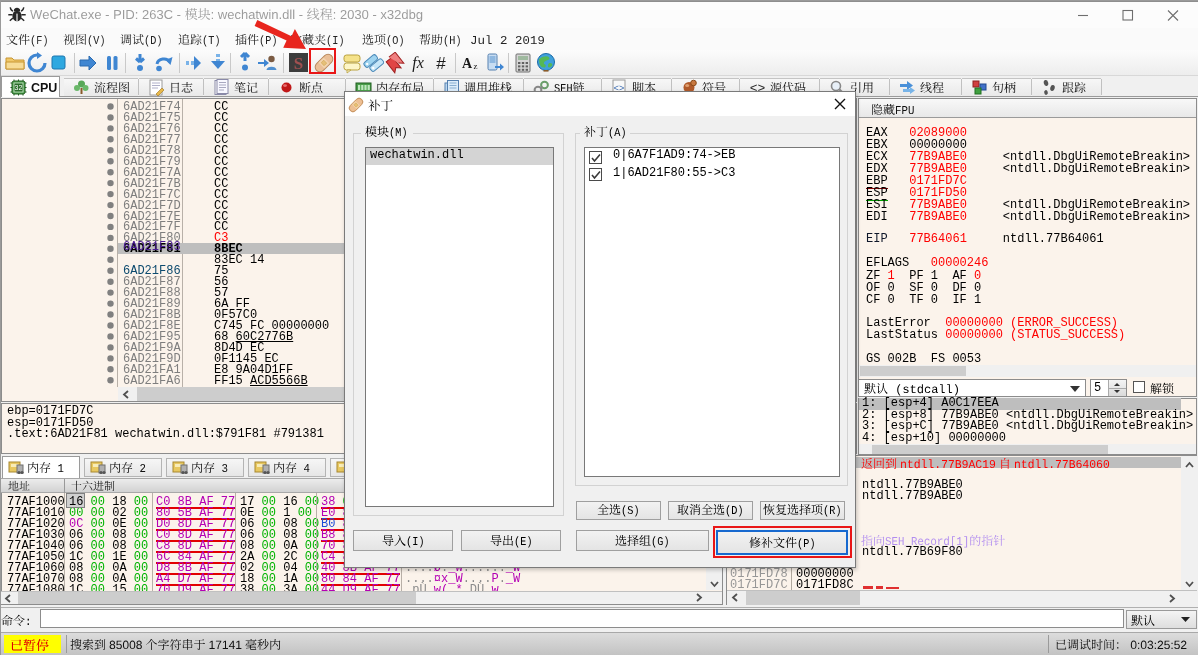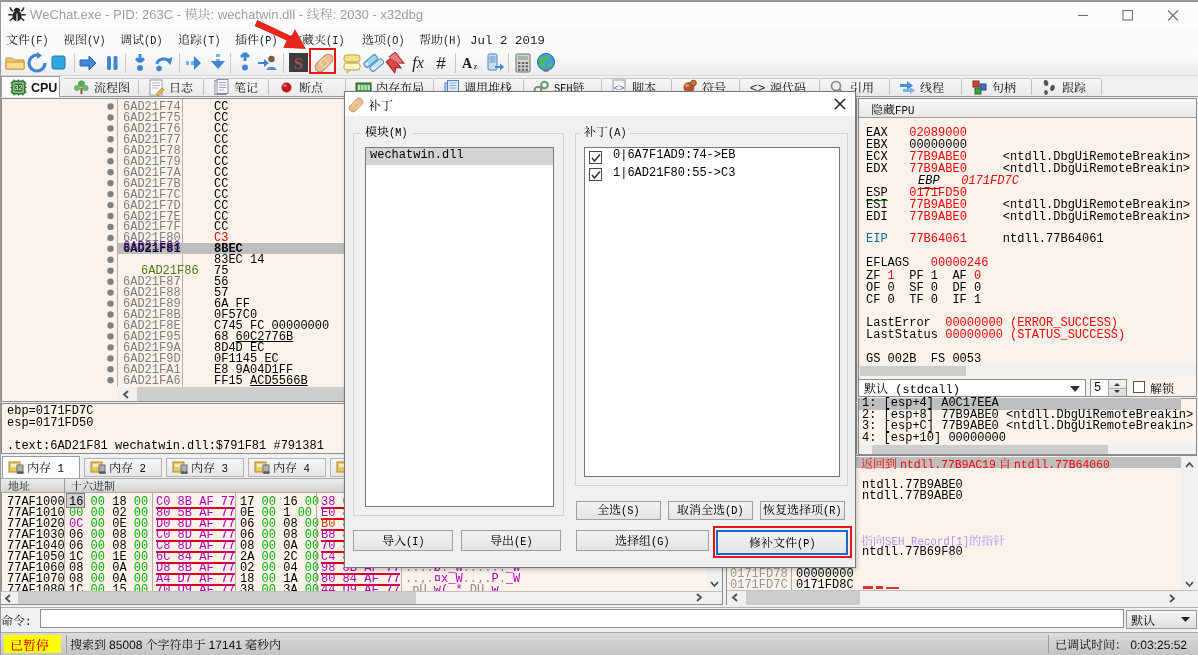--- a/index.html
+++ b/index.html
@@ -360,21 +360,21 @@
 <div class="abs mono" style="left:214px;top:210.5px;color:#000">CC</div>
 <div class="abs mono" style="left:123px;top:221.45px;color:#7e7e7e">6AD21F7F</div>
 <div class="abs mono" style="left:214px;top:221.45px;color:#000">CC</div>
 <div class="abs mono" style="left:123px;top:232.39999999999998px;color:#7e7e7e">6AD21F80</div>
 <div class="abs mono" style="left:214px;top:232.39999999999998px;color:#f00">C3</div>
 <div class="abs" style="left:118px;top:242.8px;width:738px;height:11.5px;background:#bebebe"></div>
 <div class="abs mono" style="left:123px;top:242.85px;color:#000;font-weight:bold">6AD21F81</div>
 <div class="abs mono" style="left:214px;top:242.85px;color:#000;font-weight:bold">8BEC</div>
 <div class="abs mono" style="left:123px;top:241px;color:#4c1d95">6AD21F83</div>
 <div class="abs mono" style="left:214px;top:254.29999999999998px;color:#000">83EC 14</div>
-<div class="abs mono" style="left:141px;top:265.25px;color:#4d7c0f">6AD21F86</div>
+<div class="abs mono" style="left:123px;top:265.25px;color:#0c4a6e">6AD21F86</div>
 <div class="abs mono" style="left:214px;top:265.25px;color:#000">75</div>
 <div class="abs mono" style="left:123px;top:276.2px;color:#7e7e7e">6AD21F87</div>
 <div class="abs mono" style="left:214px;top:276.2px;color:#000">56</div>
 <div class="abs mono" style="left:123px;top:287.15px;color:#7e7e7e">6AD21F88</div>
 <div class="abs mono" style="left:214px;top:287.15px;color:#000">57</div>
 <div class="abs mono" style="left:123px;top:298.1px;color:#7e7e7e">6AD21F89</div>
 <div class="abs mono" style="left:214px;top:298.1px;color:#000">6A FF</div>
 <div class="abs mono" style="left:123px;top:309.04999999999995px;color:#7e7e7e">6AD21F8B</div>
 <div class="abs mono" style="left:214px;top:309.04999999999995px;color:#000">0F57C0</div>
 <div class="abs mono" style="left:123px;top:320.0px;color:#7e7e7e">6AD21F8E</div>
@@ -419,21 +419,21 @@
   </svg>
 <div class="abs" style="left:118px;top:387px;width:738px;height:14px;background:#f0f0f0"></div>
 <div class="abs" style="left:118px;top:387px;width:17px;height:14px;background:#f0f0f0"></div>
 <svg class="abs" style="left:122px;top:390px" width="9" height="9" viewBox="0 0 9 9">
     <path d="M6 1 L2 4.5 L6 8" stroke="#505050" stroke-width="1.8" fill="none"></path>
   </svg>
 <div class="abs" style="left:137px;top:387px;width:500px;height:14px;background:#cdcdcd"></div>
 <div class="abs" style="left:1px;top:403px;width:856px;height:51px;background:#fbf3eb;border:1px solid #8c8c8c"></div>
 <div class="abs mono" style="left:7px;top:405px;">ebp=0171FD7C</div>
 <div class="abs mono" style="left:7px;top:417px;">esp=0171FD50</div>
-<div class="abs mono" style="left:7px;top:440px;">.text:6AD21F81 wechatwin.dll:$791F81 #791381</div>
+<div class="abs mono" style="left:7px;top:428px;">.text:6AD21F81 wechatwin.dll:$791F81 #791381</div>
 <div class="abs" style="left:0;top:455px;width:724px;height:23px;background:#f0f0f0"></div>
 <div class="abs" style="left:2px;width:78px;background:#fff;border:1px solid #9a9a9a;border-bottom:none;height:22px;top:456px;"></div>
 <svg class="abs" style="left:8px;top:459px" width="16" height="16" viewBox="0 0 16 16">
 <rect x="1" y="3" width="11" height="10" fill="#e8c860" stroke="#a88830"></rect>
     <rect x="3" y="5" width="7" height="3" fill="#f8ecb8"></rect>
 <rect x="9" y="6" width="6" height="8" fill="#b0b0b0" stroke="#707070"></rect>
     <circle cx="11" cy="13.5" r="1.6" fill="#555"></circle>
     <circle cx="14" cy="13.5" r="1.6" fill="#555"></circle>
   </svg>
 <svg style="position:absolute;left:27px;top:459px" width="38" height="18" viewBox="0 -13 38 18">
@@ -506,21 +506,21 @@
 <div class="abs" style="left:156px;top:518.1px;width:79px;height:1.5px;background:#e20000"></div>
 <div class="abs mono" style="left:240px;top:506.7px;"><span style="color:#000">0E </span><span style="color:#00b300">00 </span><span style="color:#000">1 </span><span style="color:#00b300">00</span></div>
 <div class="abs mono" style="left:321px;top:506.7px;"><span style="color:#b400b4">E0 </span><span style="color:#b400b4">8A </span><span style="color:#b400b4">AF </span><span style="color:#b400b4">77</span></div>
 <div class="abs" style="left:321px;top:518.1px;width:79px;height:1.5px;background:#e20000"></div>
 <div class="abs mono" style="left:405px;top:506.7px;"><span style="color:#8a8a8a">.</span><span style="color:#8a8a8a">.</span><span style="color:#8a8a8a">.</span><span style="color:#8a8a8a">.</span><span style="color:#b400b4">[</span><span style="color:#b400b4">_</span><span style="color:#b400b4">W</span><span style="color:#8a8a8a">.</span><span style="color:#8a8a8a">.</span><span style="color:#8a8a8a">.</span><span style="color:#8a8a8a">.</span><span style="color:#8a8a8a">.</span><span style="color:#8a8a8a">.</span><span style="color:#8a8a8a">.</span><span style="color:#b400b4">Î</span><span style="color:#b400b4">W</span></div>
 <div class="abs mono" style="left:7px;top:517.7px;">77AF1020</div>
 <div class="abs mono" style="left:69px;top:517.7px;"><span style="color:#b400b4">0C </span><span style="color:#00b300">00 </span><span style="color:#000">0E </span><span style="color:#00b300">00</span></div>
 <div class="abs mono" style="left:156px;top:517.7px;"><span style="color:#b400b4">D0 </span><span style="color:#b400b4">8D </span><span style="color:#b400b4">AF </span><span style="color:#b400b4">77</span></div>
 <div class="abs" style="left:156px;top:529.1px;width:79px;height:1.5px;background:#e20000"></div>
 <div class="abs mono" style="left:240px;top:517.7px;"><span style="color:#000">06 </span><span style="color:#00b300">00 </span><span style="color:#000">08 </span><span style="color:#00b300">00</span></div>
-<div class="abs mono" style="left:321px;top:517.7px;"><span style="color:#c2410c">B0 </span><span style="color:#b400b4">8D </span><span style="color:#b400b4">AF </span><span style="color:#b400b4">77</span></div>
+<div class="abs mono" style="left:321px;top:517.7px;"><span style="color:#1d4ed8">B0 </span><span style="color:#b400b4">8D </span><span style="color:#b400b4">AF </span><span style="color:#b400b4">77</span></div>
 <div class="abs" style="left:321px;top:529.1px;width:79px;height:1.5px;background:#e20000"></div>
 <div class="abs mono" style="left:405px;top:517.7px;"><span style="color:#8a8a8a">.</span><span style="color:#8a8a8a">.</span><span style="color:#8a8a8a">.</span><span style="color:#8a8a8a">.</span><span style="color:#b400b4">Ð</span><span style="color:#8a8a8a">.</span><span style="color:#b400b4">_</span><span style="color:#b400b4">W</span><span style="color:#8a8a8a">.</span><span style="color:#8a8a8a">.</span><span style="color:#8a8a8a">.</span><span style="color:#8a8a8a">.</span><span style="color:#8a8a8a">.</span><span style="color:#8a8a8a">.</span><span style="color:#b400b4">_</span><span style="color:#b400b4">W</span></div>
 <div class="abs mono" style="left:7px;top:528.7px;">77AF1030</div>
 <div class="abs mono" style="left:69px;top:528.7px;"><span style="color:#000">06 </span><span style="color:#00b300">00 </span><span style="color:#000">08 </span><span style="color:#00b300">00</span></div>
 <div class="abs mono" style="left:156px;top:528.7px;"><span style="color:#b400b4">C0 </span><span style="color:#b400b4">8D </span><span style="color:#b400b4">AF </span><span style="color:#b400b4">77</span></div>
 <div class="abs" style="left:156px;top:540.1px;width:79px;height:1.5px;background:#e20000"></div>
 <div class="abs mono" style="left:240px;top:528.7px;"><span style="color:#000">06 </span><span style="color:#00b300">00 </span><span style="color:#000">08 </span><span style="color:#00b300">00</span></div>
 <div class="abs mono" style="left:321px;top:528.7px;"><span style="color:#b400b4">B8 </span><span style="color:#b400b4">8D </span><span style="color:#b400b4">AF </span><span style="color:#b400b4">77</span></div>
 <div class="abs" style="left:321px;top:540.1px;width:79px;height:1.5px;background:#e20000"></div>
 <div class="abs mono" style="left:405px;top:528.7px;"><span style="color:#8a8a8a">.</span><span style="color:#8a8a8a">.</span><span style="color:#8a8a8a">.</span><span style="color:#8a8a8a">.</span><span style="color:#b400b4">À</span><span style="color:#8a8a8a">.</span><span style="color:#b400b4">_</span><span style="color:#b400b4">W</span><span style="color:#8a8a8a">.</span><span style="color:#8a8a8a">.</span><span style="color:#8a8a8a">.</span><span style="color:#8a8a8a">.</span><span style="color:#8a8a8a">.</span><span style="color:#8a8a8a">.</span><span style="color:#b400b4">_</span><span style="color:#b400b4">W</span></div>
@@ -538,21 +538,21 @@
 <div class="abs" style="left:156px;top:562.1px;width:79px;height:1.5px;background:#e20000"></div>
 <div class="abs mono" style="left:240px;top:550.7px;"><span style="color:#000">2A </span><span style="color:#00b300">00 </span><span style="color:#000">2C </span><span style="color:#00b300">00</span></div>
 <div class="abs mono" style="left:321px;top:550.7px;"><span style="color:#b400b4">C4 </span><span style="color:#b400b4">84 </span><span style="color:#b400b4">AF </span><span style="color:#b400b4">77</span></div>
 <div class="abs" style="left:321px;top:562.1px;width:79px;height:1.5px;background:#e20000"></div>
 <div class="abs mono" style="left:405px;top:550.7px;"><span style="color:#8a8a8a">.</span><span style="color:#8a8a8a">.</span><span style="color:#8a8a8a">.</span><span style="color:#8a8a8a">.</span><span style="color:#b400b4">l</span><span style="color:#8a8a8a">.</span><span style="color:#b400b4">_</span><span style="color:#b400b4">W</span><span style="color:#8a8a8a">*</span><span style="color:#8a8a8a">.</span><span style="color:#8a8a8a">,</span><span style="color:#8a8a8a">.</span><span style="color:#b400b4">Ä</span><span style="color:#8a8a8a">.</span><span style="color:#b400b4">_</span><span style="color:#b400b4">W</span></div>
 <div class="abs mono" style="left:7px;top:561.7px;">77AF1060</div>
 <div class="abs mono" style="left:69px;top:561.7px;"><span style="color:#000">08 </span><span style="color:#00b300">00 </span><span style="color:#000">0A </span><span style="color:#00b300">00</span></div>
 <div class="abs mono" style="left:156px;top:561.7px;"><span style="color:#b400b4">D8 </span><span style="color:#b400b4">8B </span><span style="color:#b400b4">AF </span><span style="color:#b400b4">77</span></div>
 <div class="abs" style="left:156px;top:573.1px;width:79px;height:1.5px;background:#e20000"></div>
 <div class="abs mono" style="left:240px;top:561.7px;"><span style="color:#000">02 </span><span style="color:#00b300">00 </span><span style="color:#000">04 </span><span style="color:#00b300">00</span></div>
-<div class="abs mono" style="left:321px;top:561.7px;"><span style="color:#b400b4">98 </span><span style="color:#b400b4">8B </span><span style="color:#b400b4">AF </span><span style="color:#b400b4">77</span></div>
+<div class="abs mono" style="left:321px;top:561.7px;"><span style="color:#b400b4">40 </span><span style="color:#b400b4">8B </span><span style="color:#b400b4">AF </span><span style="color:#b400b4">77</span></div>
 <div class="abs" style="left:321px;top:573.1px;width:79px;height:1.5px;background:#e20000"></div>
 <div class="abs mono" style="left:405px;top:561.7px;"><span style="color:#8a8a8a">.</span><span style="color:#8a8a8a">.</span><span style="color:#8a8a8a">.</span><span style="color:#8a8a8a">.</span><span style="color:#b400b4">Ø</span><span style="color:#8a8a8a">.</span><span style="color:#b400b4">_</span><span style="color:#b400b4">W</span><span style="color:#8a8a8a">.</span><span style="color:#8a8a8a">.</span><span style="color:#8a8a8a">.</span><span style="color:#8a8a8a">.</span><span style="color:#8a8a8a">.</span><span style="color:#8a8a8a">.</span><span style="color:#b400b4">_</span><span style="color:#b400b4">W</span></div>
 <div class="abs mono" style="left:7px;top:572.7px;">77AF1070</div>
 <div class="abs mono" style="left:69px;top:572.7px;"><span style="color:#000">08 </span><span style="color:#00b300">00 </span><span style="color:#000">0A </span><span style="color:#00b300">00</span></div>
 <div class="abs mono" style="left:156px;top:572.7px;"><span style="color:#b400b4">A4 </span><span style="color:#b400b4">D7 </span><span style="color:#b400b4">AF </span><span style="color:#b400b4">77</span></div>
 <div class="abs" style="left:156px;top:584.1px;width:79px;height:1.5px;background:#e20000"></div>
 <div class="abs mono" style="left:240px;top:572.7px;"><span style="color:#000">18 </span><span style="color:#00b300">00 </span><span style="color:#000">1A </span><span style="color:#00b300">00</span></div>
 <div class="abs mono" style="left:321px;top:572.7px;"><span style="color:#b400b4">80 </span><span style="color:#b400b4">84 </span><span style="color:#b400b4">AF </span><span style="color:#b400b4">77</span></div>
 <div class="abs" style="left:321px;top:584.1px;width:79px;height:1.5px;background:#e20000"></div>
 <div class="abs mono" style="left:405px;top:572.7px;"><span style="color:#8a8a8a">.</span><span style="color:#8a8a8a">.</span><span style="color:#8a8a8a">.</span><span style="color:#8a8a8a">.</span><span style="color:#b400b4">¤</span><span style="color:#b400b4">x</span><span style="color:#b400b4">_</span><span style="color:#b400b4">W</span><span style="color:#8a8a8a">.</span><span style="color:#8a8a8a">.</span><span style="color:#8a8a8a">.</span><span style="color:#8a8a8a">.</span><span style="color:#b400b4">P</span><span style="color:#8a8a8a">.</span><span style="color:#b400b4">_</span><span style="color:#b400b4">W</span></div>
@@ -621,25 +621,25 @@
   </svg>
 <div class="abs" style="left:858px;top:98px;width:339px;height:299px;background:#fbf3eb;border:1px solid #8c8c8c"></div>
 <div class="abs" style="left:859px;top:99px;width:337px;height:19px;background:linear-gradient(#f8f8f8,#e8e8e8);border-bottom:1px solid #9a9a9a"></div>
 <svg style="position:absolute;left:871px;top:101px" width="45" height="18" viewBox="0 -13 45 18">
     <path d="M4.9 -2.4 4.7 -2.4C4.6 -1.6 4.2 -0.8 3.7 -0.5C3.5 -0.3 3.4 -0.0 3.5 0.2C3.6 0.4 4.1 0.3 4.3 0.1C4.7 -0.3 5.1 -1.1 4.9 -2.4ZM6.7 -2.4 5.6 -2.6V-0.1C5.6 0.5 5.8 0.6 6.7 0.6H7.9C9.7 0.6 10.0 0.5 10.0 0.2C10.0 0.0 10.0 -0.1 9.7 -0.2L9.7 -1.3H9.6C9.4 -0.8 9.3 -0.3 9.2 -0.2C9.2 -0.1 9.1 -0.1 9.0 -0.1C8.9 -0.0 8.4 -0.0 7.9 -0.0H6.8C6.4 -0.0 6.3 -0.1 6.3 -0.2V-2.1C6.6 -2.2 6.7 -2.3 6.7 -2.4ZM9.7 -2.5 9.6 -2.4C10.1 -1.8 10.7 -0.8 10.7 0.0C11.4 0.7 12.2 -1.2 9.7 -2.5ZM7.2 -3.1 7.1 -3.0C7.4 -2.5 7.8 -1.7 7.8 -1.1C8.5 -0.4 9.2 -2.0 7.2 -3.1ZM7.5 -9.8 6.3 -10.2C5.8 -8.9 4.8 -7.2 3.9 -6.3L4.0 -6.1C4.8 -6.7 5.6 -7.5 6.3 -8.4H8.7C8.5 -7.9 8.1 -7.3 7.8 -6.9H5.0L5.1 -6.5H9.9V-5.3H5.2L5.3 -4.9H9.9V-3.7H4.7L4.8 -3.3H9.9V-2.9H10.0C10.3 -2.9 10.6 -3.0 10.6 -3.1V-6.4C10.8 -6.4 11.0 -6.5 11.1 -6.6L10.3 -7.3L9.9 -6.9H8.1C8.7 -7.3 9.3 -7.9 9.7 -8.3C10.0 -8.3 10.1 -8.3 10.2 -8.4L9.3 -9.2L8.8 -8.7H6.5C6.7 -9.0 6.9 -9.4 7.1 -9.7C7.4 -9.6 7.5 -9.6 7.5 -9.8ZM1.1 -9.7V0.9H1.2C1.6 0.9 1.8 0.7 1.8 0.7V-9.0H3.4C3.2 -8.1 2.7 -6.7 2.5 -6.0C3.3 -5.1 3.6 -4.3 3.6 -3.4C3.6 -3.0 3.5 -2.8 3.3 -2.7C3.3 -2.6 3.2 -2.6 3.1 -2.6C2.9 -2.6 2.4 -2.6 2.2 -2.6V-2.4C2.4 -2.4 2.7 -2.3 2.8 -2.2C2.9 -2.1 2.9 -1.9 2.9 -1.6C4.0 -1.7 4.4 -2.2 4.4 -3.3C4.4 -4.2 4.0 -5.1 2.8 -6.0C3.3 -6.7 3.9 -8.1 4.3 -8.8C4.5 -8.8 4.7 -8.8 4.8 -8.9L3.9 -9.8L3.4 -9.3H2.0Z M20.9 -8.3 20.8 -8.2C21.1 -8.0 21.4 -7.6 21.5 -7.2C22.1 -6.8 22.7 -8.0 20.9 -8.3ZM22.6 -7.6 22.1 -7.0H20.4V-7.6C20.7 -7.6 20.8 -7.7 20.8 -7.9L20.0 -8.0V-8.5H23.1C23.3 -8.5 23.4 -8.6 23.4 -8.7C23.0 -9.0 22.4 -9.5 22.4 -9.5L21.9 -8.9H20.0V-9.6C20.3 -9.6 20.4 -9.7 20.4 -9.9L19.2 -10.0V-8.9H16.8V-9.6C17.1 -9.7 17.2 -9.8 17.2 -9.9L16.0 -10.1V-8.9H12.5L12.6 -8.5H16.0V-7.4H16.2C16.4 -7.4 16.8 -7.6 16.8 -7.6V-8.5H19.2V-7.7H19.4C19.5 -7.7 19.6 -7.7 19.6 -7.7L19.7 -7.0H15.6L14.8 -7.4V-4.9H13.8V-6.8C14.2 -6.9 14.3 -7.0 14.4 -7.1L13.2 -7.2V-5.0C13.1 -4.9 12.9 -4.8 12.9 -4.7L13.6 -4.2L13.9 -4.6H14.8V-4.3L14.8 -3.4H12.5L12.6 -3.0H13.3C13.3 -1.9 13.2 -0.6 12.4 0.4L12.6 0.6C13.7 -0.4 13.9 -1.8 14.0 -3.0H14.8C14.7 -1.7 14.5 -0.3 13.8 0.8L13.9 0.9C15.4 -0.5 15.5 -2.6 15.5 -4.3V-6.6H19.7C19.8 -4.9 20.0 -3.3 20.5 -2.0C20.2 -1.6 20.0 -1.2 19.7 -0.8C19.4 -1.1 19.0 -1.5 19.0 -1.5L18.5 -0.9H18.2V-2.3H18.7V-2.0H18.8C19.0 -2.0 19.3 -2.2 19.4 -2.2V-3.8C19.6 -3.8 19.7 -3.9 19.8 -4.0L19.0 -4.6L18.6 -4.2H18.2V-5.3H19.4C19.6 -5.3 19.7 -5.4 19.7 -5.5C19.4 -5.8 19.0 -6.2 19.0 -6.2L18.6 -5.7H16.8L16.0 -6.1V-1.0C15.9 -0.9 15.8 -0.8 15.7 -0.7L16.5 -0.2L16.7 -0.6H19.4C18.9 -0.0 18.3 0.4 17.7 0.8L17.8 1.0C19.0 0.5 20.0 -0.3 20.8 -1.3C21.1 -0.7 21.6 -0.1 22.2 0.4C22.6 0.8 23.3 1.1 23.5 0.7C23.6 0.6 23.6 0.4 23.3 0.0L23.4 -1.6L23.3 -1.6C23.1 -1.2 23.0 -0.6 22.8 -0.4C22.8 -0.2 22.7 -0.2 22.5 -0.3C22.0 -0.7 21.6 -1.3 21.3 -2.0C21.8 -2.9 22.3 -4.0 22.6 -5.2C22.8 -5.2 23.0 -5.3 23.0 -5.5L21.9 -5.8C21.7 -4.7 21.4 -3.7 21.0 -2.8C20.6 -4.0 20.5 -5.3 20.4 -6.6H23.2C23.4 -6.6 23.5 -6.7 23.5 -6.8C23.2 -7.2 22.6 -7.6 22.6 -7.6ZM16.7 -5.0V-5.3H17.6V-4.2H16.7ZM16.7 -0.9V-2.3H17.6V-0.9ZM16.7 -2.6V-3.9H18.7V-2.6Z M26.0 -7.0V-4.1H29.6V-3.2H26.0V0.0H25.0V-7.9H29.7V-7.0Z M36.4 -5.5Q36.4 -4.8 36.1 -4.2Q35.8 -3.7 35.2 -3.3Q34.6 -3.0 33.8 -3.0H32.3V0.0H31.3V-7.9H33.8Q35.0 -7.9 35.7 -7.3Q36.4 -6.7 36.4 -5.5ZM35.4 -5.5Q35.4 -7.0 33.6 -7.0H32.3V-3.9H33.7Q34.5 -3.9 34.9 -4.3Q35.4 -4.8 35.4 -5.5Z M42.7 -2.9Q42.7 -1.3 42.1 -0.6Q41.5 0.1 40.2 0.1Q38.9 0.1 38.3 -0.6Q37.7 -1.3 37.7 -2.8V-7.9H38.7V-2.9Q38.7 -1.7 39.0 -1.3Q39.3 -0.8 40.1 -0.8Q41.0 -0.8 41.3 -1.3Q41.7 -1.8 41.7 -3.0V-7.9H42.7Z" fill="#111"></path>
   </svg>
 <div class="abs mono" style="left:866px;top:126.5px;"><span style="color:#000;">EAX</span>   <span style="color:#f00">02089000</span></div>
 <div class="abs mono" style="left:866px;top:138.5px;"><span style="color:#000;">EBX</span>   <span style="color:#000">00000000</span></div>
 <div class="abs mono" style="left:866px;top:150.5px;"><span style="color:#000;">ECX</span>   <span style="color:#f00">77B9ABE0</span>     <span style="color:#000">&lt;ntdll.DbgUiRemoteBreakin&gt;</span></div>
 <div class="abs mono" style="left:866px;top:162.5px;"><span style="color:#000;">EDX</span>   <span style="color:#f00">77B9ABE0</span>     <span style="color:#000">&lt;ntdll.DbgUiRemoteBreakin&gt;</span></div>
-<div class="abs mono" style="left:918px;top:174.5px;font-style:italic;"><span style="color:#000;border-bottom:1.5px solid #8b0000">EBP</span>   <span style="color:#f00">0171FD7C</span></div>
+<div class="abs mono" style="left:866px;top:174.5px;"><span style="color:#000;border-bottom:1.5px solid #8b0000">EBP</span>   <span style="color:#f00">0171FD7C</span></div>
 <div class="abs mono" style="left:866px;top:186.5px;"><span style="color:#000;border-bottom:1.5px solid #00a000">ESP</span>   <span style="color:#f00">0171FD50</span></div>
 <div class="abs mono" style="left:866px;top:198.5px;"><span style="color:#000;">ESI</span>   <span style="color:#f00">77B9ABE0</span>     <span style="color:#000">&lt;ntdll.DbgUiRemoteBreakin&gt;</span></div>
 <div class="abs mono" style="left:866px;top:210.5px;"><span style="color:#000;">EDI</span>   <span style="color:#f00">77B9ABE0</span>     <span style="color:#000">&lt;ntdll.DbgUiRemoteBreakin&gt;</span></div>
-<div class="abs mono" style="left:866px;top:232.5px;"><span style="color:#0369a1;">EIP</span>   <span style="color:#f00">77B64061</span>     <span style="color:#000">ntdll.77B64061</span></div>
+<div class="abs mono" style="left:866px;top:232.5px;"><span style="color:#0f172a;">EIP</span>   <span style="color:#f00">77B64061</span>     <span style="color:#000">ntdll.77B64061</span></div>
 <div class="abs mono" style="left:866px;top:257px;">EFLAGS   <span style="color:#f00">00000246</span></div>
 <div class="abs mono" style="left:866px;top:270px;">ZF <span style="color:#f00">1</span>  PF 1  AF <span style="color:#f00">0</span></div>
 <div class="abs mono" style="left:866px;top:282px;">OF 0  SF 0  DF 0</div>
 <div class="abs mono" style="left:866px;top:294px;">CF 0  TF 0  IF 1</div>
 <div class="abs mono" style="left:866px;top:317px;">LastError  <span style="color:#f00">00000000 (ERROR_SUCCESS)</span></div>
 <div class="abs mono" style="left:866px;top:329px;">LastStatus <span style="color:#f00">00000000 (STATUS_SUCCESS)</span></div>
 <div class="abs mono" style="left:866px;top:353px;">GS 002B  FS 0053</div>
 <div class="abs" style="left:859px;top:365px;width:337px;height:12px;background:#f0f0f0"></div>
 <div class="abs" style="left:860px;top:366px;width:106px;height:10px;background:#cdcdcd"></div>
 <div class="abs" style="left:858px;top:379px;width:228px;height:18px;background:#fff;border:1px solid #8c8c8c"></div>

